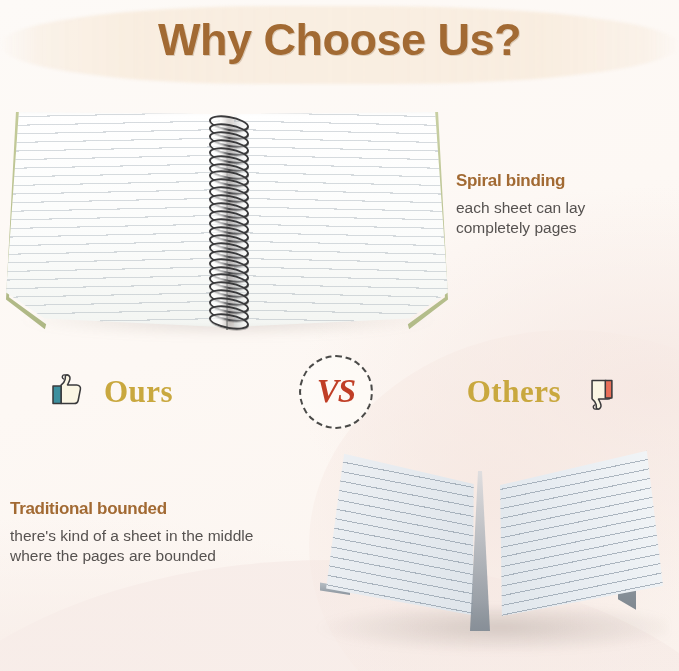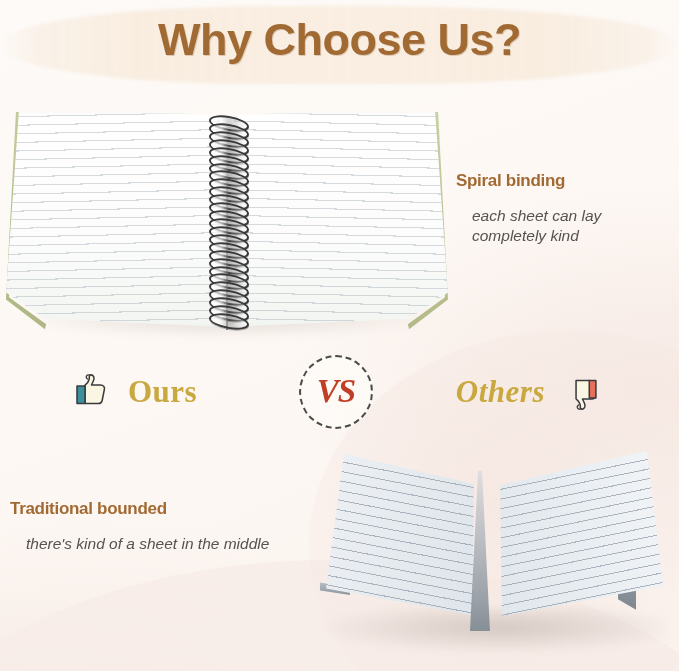--- a/index.html
+++ b/index.html
@@ -189,42 +189,41 @@
     font-weight: bold;
     color: #a26a33;
     letter-spacing: -.3px;
     margin: 0 0 8px 0;
     line-height: 1.05;
   }
   .feature-body {
     font-size: 15.5px;
     color: #565250;
     line-height: 1.28;
-    margin: 16px;
-    font-style: italic;
+    margin: 0;
   }
 
   
   .compare-row {
     position: absolute;
     left: 0;
     top: 352px;
     width: 679px;
     height: 80px;
   }
   .cmp-side {
     position: absolute;
     top: 0;
     height: 80px;
     display: flex;
     align-items: center;
     gap: 14px;
   }
-  .cmp-side.ours { left: 68px; }
-  .cmp-side.others { right: 74px; font-style: italic; }
+  .cmp-side.ours { left: 44px; }
+  .cmp-side.others { right: 58px; }
   .cmp-label {
     font-family: "Liberation Serif", serif;
     font-size: 31px;
     font-weight: bold;
     color: #c9a83f;
     letter-spacing: .5px;
   }
 
   .thumb-icon { width: 46px; height: 46px; display: block; }
 
@@ -377,21 +376,21 @@
         <div class="coil" style="top: 182.231px;"></div>
         <div class="coil" style="top: 190.154px;"></div>
         <div class="coil" style="top: 198.077px;"></div>
       </div>
   </div>
 
   <div class="block-spiral">
     <p class="feature-heading">Spiral binding</p>
     <p class="feature-body">
       <span>each sheet can lay</span><br>
-      <span>completely kind</span>
+      <span>completely pages</span>
     </p>
   </div>
 
   <div class="compare-row">
 
     <div class="cmp-side ours">
       <span>
         <svg class="thumb-icon" viewBox="0 0 48 48" aria-hidden="true">
           <path d="M22.5 6.5c2.6-1.2 5.1 1.1 4.6 3.9-.4 2.3-1.6 4.2-2.6 6.2h9.6c2.6 0 4.4 2.1 3.9 4.4l-2.3 11.6c-.4 2-2.2 3.4-4.3 3.4H17.8V16.9c2.1-1.6 3.6-3.6 4.2-6 .3-1.2.2-3.5.5-4.4z" fill="#fbf6e4" stroke="#3a3a3c" stroke-width="1.6" stroke-linejoin="round"></path>
           <path d="M9.4 17.8h8.4v18.2H9.4z" fill="#3d8f9e" stroke="#3a3a3c" stroke-width="1.6" stroke-linejoin="round"></path>
@@ -427,16 +426,17 @@
     <div class="tn-panel right">
       <div class="tn-rules"></div>
     </div>
     <div class="tn-spine"></div>
   </div>
 
   <div class="block-trad">
     <p class="feature-heading">Traditional bounded</p>
     <p class="feature-body">
       <span>there's kind of a sheet in the middle</span><br>
+      <span>where the pages are bounded</span>
     </p>
   </div>
 
 </div>
 
 </body></html>

